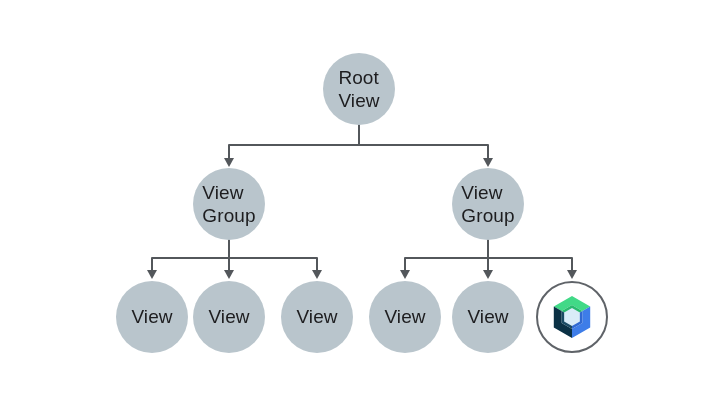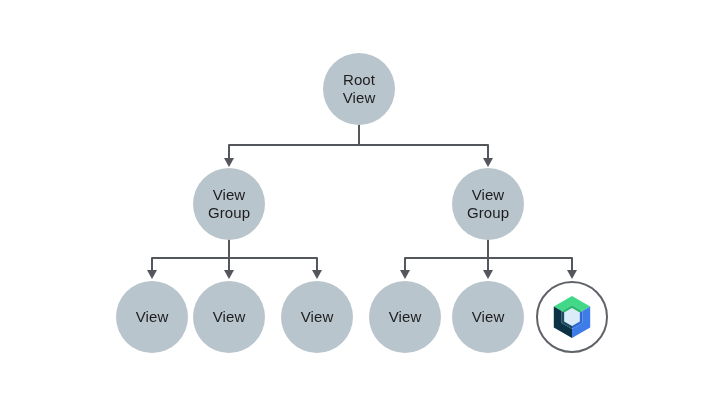--- a/index.html
+++ b/index.html
@@ -34,22 +34,22 @@
   .node {
     position: absolute;
     width: 72px;
     height: 72px;
     border-radius: 50%;
     background: var(--node-fill, #b9c5cc);
     color: var(--text, #1d1d1f);
     display: flex;
     align-items: center;
     justify-content: center;
-    text-align: center;
-    font-size: 15px;
+    text-align: left;
+    font-size: 19px;
     line-height: 1.22;
     white-space: pre-line;
     letter-spacing: 0.1px;
   }
   .compose-node {
     position: absolute;
     width: 68px;
     height: 68px;
     border-radius: 50%;
     background: #ffffff;

